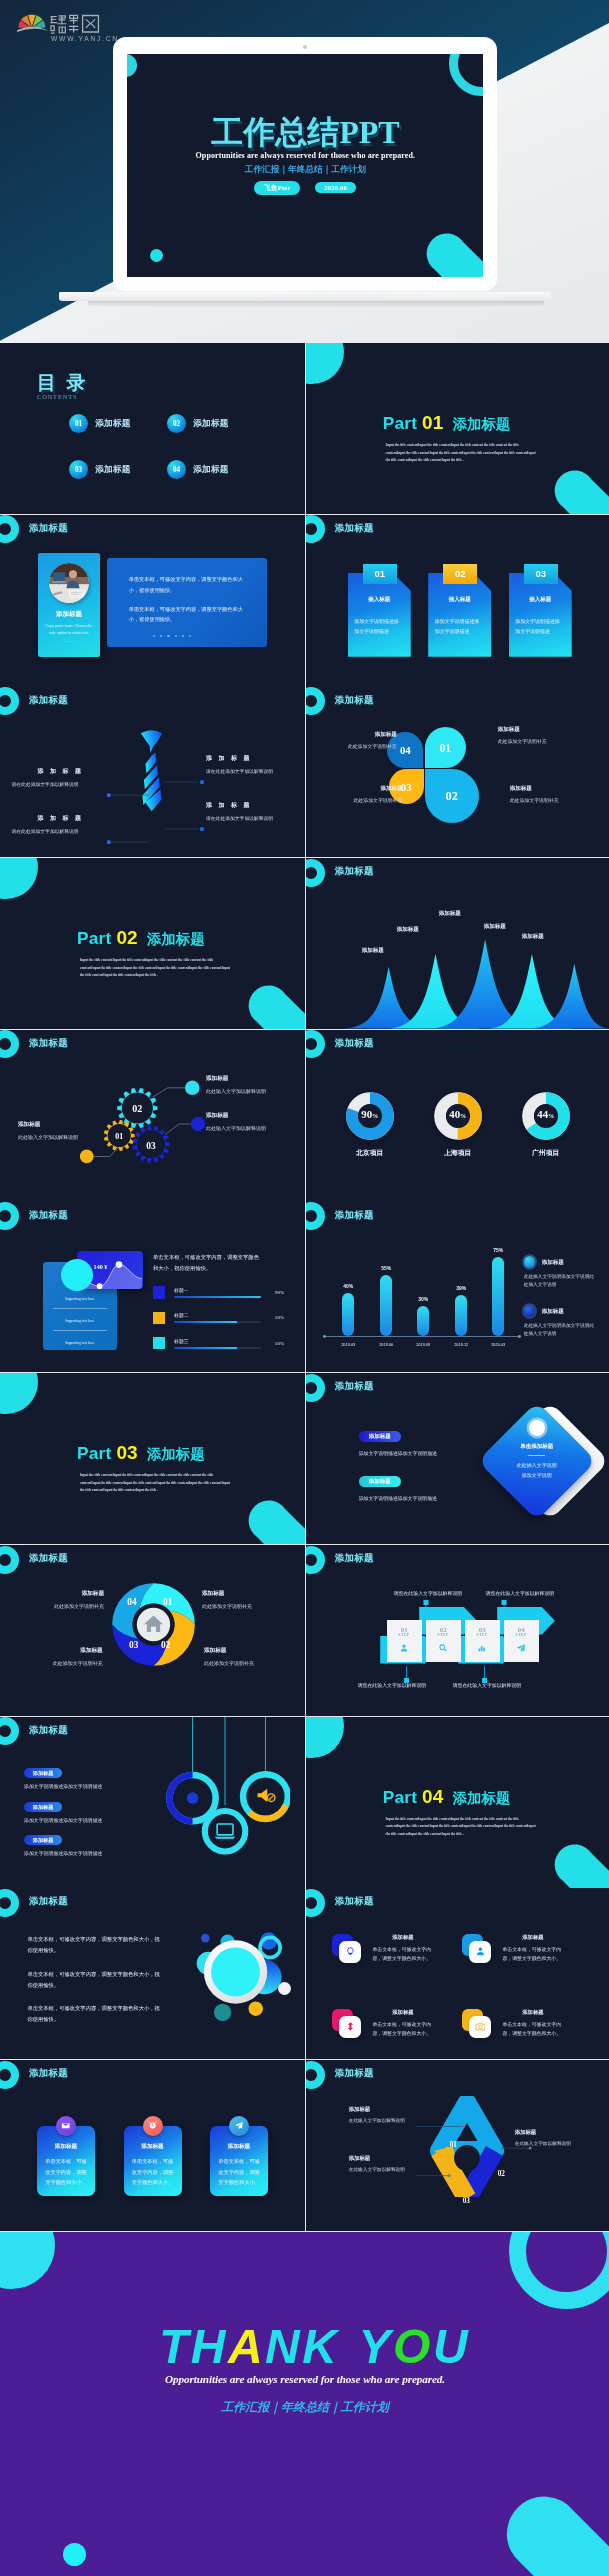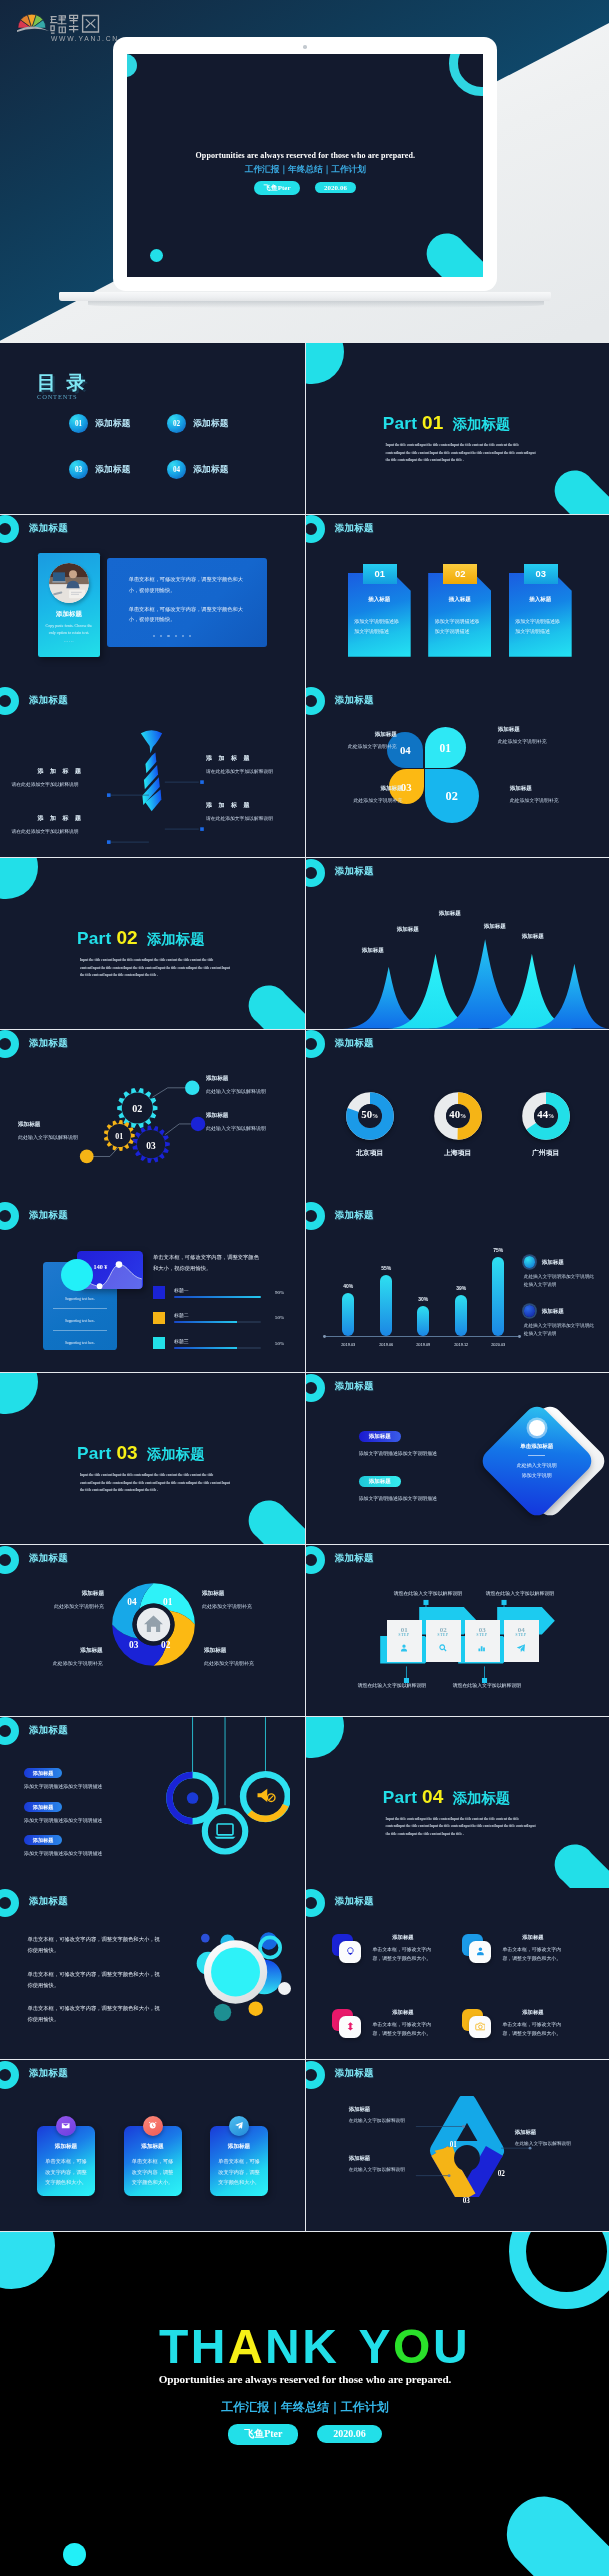--- a/index.html
+++ b/index.html
@@ -306,21 +306,21 @@
   .tr-g{position:absolute;left:107px;top:36px;}
   .tr-i{position:absolute;width:108px;}
   .tr-i1{left:43px;top:46px;} .tr-i2{left:43px;top:95px;} .tr-i3{left:209px;top:69px;}
   .tr-t{font-size:5.4px;font-weight:bold;color:#e3f1fb;margin-bottom:4.3px;}
   .tr-d{font-size:4.7px;color:#cddced;}
   .tr-n{position:absolute;font-size:7.2px;font-weight:bold;color:#fff;font-family:"Liberation Serif",serif;}
   .tr-n1{left:144px;top:81px;} .tr-n2{left:192px;top:110px;} .tr-n3{left:157px;top:137px;}
   .tr-lines{position:absolute;left:0;top:0;}
 
   
-  .thanks{position:relative;width:610px;height:344px;background:#000000;overflow:hidden;}
+  .thanks{position:relative;width:610px;height:344px;background:#4c1d95;overflow:hidden;font-style:italic;}
   .tk-c1{position:absolute;left:-32px;top:-30px;width:87px;height:87px;border-radius:50%;background:#2ee0f0;}
   .tk-ring{position:absolute;right:-14.4px;top:-38px;width:115px;height:115px;border-radius:50%;
       border:17.3px solid #2ee0f0;}
   .tk-dot{position:absolute;left:63px;bottom:9.4px;width:23px;height:23px;border-radius:50%;background:#22f0f8;}
   .tk-blob{position:absolute;right:0;bottom:0;line-height:0;}
   .tk-title{position:absolute;left:19px;right:0;top:91px;margin:0;text-align:center;line-height:1;
       font-family:"Liberation Sans",sans-serif;font-size:48px;font-weight:bold;letter-spacing:2.5px;}
   .tk-title .tk-sp{letter-spacing:5.8px;}
   .tk-sub{position:absolute;left:0;right:0;top:141px;text-align:center;font-size:11.2px;color:#fff;font-weight:bold;letter-spacing:-0.1px;}
   .tk-l3{position:absolute;left:0;right:0;top:167px;text-align:center;font-size:12px;color:#34b6e8;font-weight:bold;}
@@ -375,20 +375,21 @@
         <div class="cam"></div>
         <div class="screen">
           <div class="scr-circle-tl"></div>
           <div class="scr-circle-tr"></div>
           <div class="scr-dot"></div>
           <div class="scr-blob">
             <svg width="59" height="49" viewBox="0 0 82 68">
                 <path d="M82 68 L82 47 L55 20 A28 28 0 1 0 15 58 L25 68 Z" fill="#22dfe8"></path>
               </svg>
           </div>
+          <div class="cov-title">工作总结PPT</div>
           <div class="cov-sub">Opportunities are always reserved for those who are prepared.</div>
           <div class="cov-l3">工作汇报｜年终总结｜工作计划</div>
           <div class="cov-tags">
             <span class="cov-tag">飞鱼Pter</span>
             <span class="cov-tag">2020.06</span>
           </div>
         </div>
       </div>
     </div>
     <div class="notch"></div>
@@ -670,21 +671,21 @@
     <div class="slide">
       <div class="hd-ring"></div>
       <div class="hd">添加标题</div>
       <div class="don-row">
         <div class="don">
           <svg viewBox="0 0 66 66" width="48" height="48">
             <circle cx="33" cy="33" r="24.5" fill="none" stroke="#e9ebed" stroke-width="16.5"></circle>
             <circle class="don-arc" cx="33" cy="33" r="24.5" fill="none" stroke="#1b9ae8" stroke-width="16.5" stroke-dasharray="123.1 153.9" transform="rotate(-90 33 33)"></circle>
             <circle cx="33" cy="33" r="16.5" fill="#131a2e"></circle>
           </svg>
-          <div class="don-val"><span>50</span><em>%</em></div>
+          <div class="don-val"><span>90</span><em>%</em></div>
           <div class="don-lab">北京项目</div>
         </div>
         <div class="don">
           <svg viewBox="0 0 66 66" width="48" height="48">
             <circle cx="33" cy="33" r="24.5" fill="none" stroke="#e9ebed" stroke-width="16.5"></circle>
             <circle class="don-arc" cx="33" cy="33" r="24.5" fill="none" stroke="#f5b416" stroke-width="16.5" stroke-dasharray="77.0 153.9" transform="rotate(-90 33 33)"></circle>
             <circle cx="33" cy="33" r="16.5" fill="#131a2e"></circle>
           </svg>
           <div class="don-val"><span>40</span><em>%</em></div>
           <div class="don-lab">上海项目</div>
@@ -1166,20 +1167,16 @@
     <div class="tk-ring"></div>
     <div class="tk-dot"></div>
     <div class="tk-blob">
       <svg width="108" height="92" viewBox="0 0 150 128">
           <path d="M150 128 L150 88 L100 38 A52 52 0 1 0 26 110 L44 128 Z" fill="#2ee0f0"></path>
         </svg>
     </div>
     <h1 class="tk-title"><span style="color:#22dfe8">T</span><span style="color:#22dfe8">H</span><span style="color:#f7f017">A</span><span style="color:#22dfe8">N</span><span style="color:#22dfe8">K</span><span class="tk-sp">&nbsp;</span><span style="color:#22dfe8">Y</span><span style="color:#2ae02a">O</span><span style="color:#22dfe8">U</span></h1>
     <div class="tk-sub">Opportunities are always reserved for those who are prepared.</div>
     <div class="tk-l3">工作汇报｜年终总结｜工作计划</div>
-    <div class="tk-tags">
-      <span class="tk-tag">飞鱼Pter</span>
-      <span class="tk-tag">2020.06</span>
-    </div>
   </div>
 
 </div>
 
 
 </body></html>

